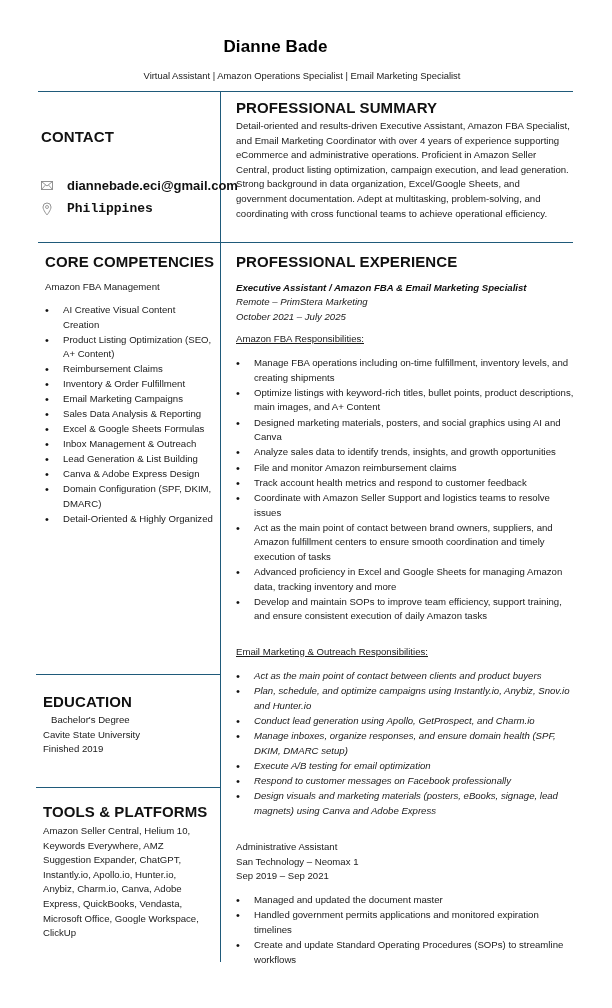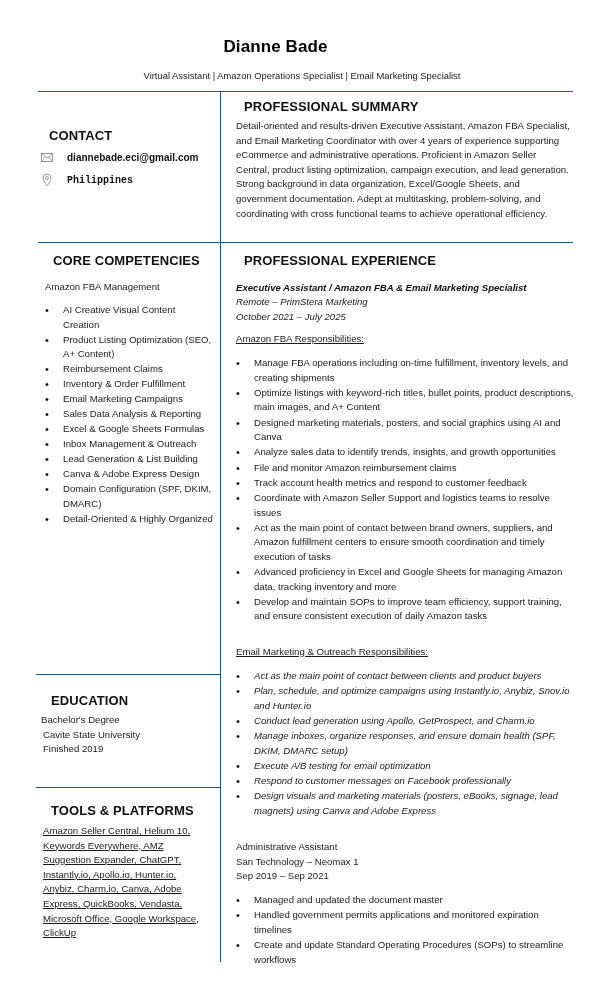--- a/index.html
+++ b/index.html
@@ -11,24 +11,24 @@
   .subtitle { position: absolute; top: 70px; left: 0; width: 604px; text-align: center;
     font-size: 9.4px; color: #1a1a1a; }
 
   .rule { position: absolute; background: #1f5a7a; }
   .h-top { top: 91px; left: 38px; width: 535px; height: 1.3px; }
   .v-mid { top: 91px; left: 220px; width: 1.3px; height: 871px; }
   .h-summary { top: 242px; left: 38px; width: 535px; height: 1.3px; }
   .h-left1 { top: 674px; left: 36px; width: 184px; height: 1.3px; }
   .h-left2 { top: 787px; left: 36px; width: 184px; height: 1.3px; }
 
-  .section-title { position: absolute; font-size: 13px; font-weight: bold; color: #111; letter-spacing: 0.1px; margin-left: 8px; }
+  .section-title { position: absolute; font-size: 15px; font-weight: bold; color: #111; letter-spacing: 0.1px; }
   .body-text { position: absolute; font-size: 9.6px; line-height: 14.6px; color: #1a1a1a; }
 
-  .contact-row { position: absolute; left: 40px; display: flex; align-items: center; font-size: 10px; font-weight: bold; color: #111; }
+  .contact-row { position: absolute; left: 40px; display: flex; align-items: center; font-size: 13px; font-weight: bold; color: #111; margin-top: 28px; }
   .contact-row .icon { width: 14px; height: 14px; margin-right: 13px; display: inline-flex; align-items: center; justify-content: center; }
 
   ul.bullets { list-style: none; position: absolute; }
   ul.bullets li { position: relative; font-size: 9.6px; line-height: 14.6px; color: #1a1a1a; }
   ul.bullets li::before { content: "\2022"; position: absolute; left: -18px; top: 0; font-size: 11px; color: #111; }
 
   .left-bullets { left: 63px; width: 150px; }
   .left-bullets li { margin-bottom: 0.4px; }
   .right-bullets { left: 254px; width: 320px; }
   .right-bullets li { margin-bottom: 0.6px; }
@@ -87,28 +87,28 @@
     <li>Inbox Management &amp; Outreach</li>
     <li>Lead Generation &amp; List Building</li>
     <li>Canva &amp; Adobe Express Design</li>
     <li>Domain Configuration (SPF, DKIM, DMARC)</li>
     <li>Detail-Oriented &amp; Highly Organized</li>
   </ul>
 </section>
 
 <section>
   <div class="section-title" style="left:43px; top:693px;">EDUCATION</div>
-  <div class="body-text" style="left:41px; top:713px;">Bachelor's Degree</div>
+  <div class="body-text" style="left:51px; top:713px;">Bachelor's Degree</div>
   <div class="body-text" style="left:43px; top:728px;">Cavite State University</div>
   <div class="body-text" style="left:43px; top:742px;">Finished 2019</div>
 </section>
 
 <section>
   <div class="section-title" style="left:43px; top:803px;">TOOLS &amp; PLATFORMS</div>
-  <div class="body-text" style="left:43px; top:824px; width:160px;text-decoration:underline;">Amazon Seller Central, Helium 10, Keywords Everywhere, AMZ Suggestion Expander, ChatGPT, Instantly.io, Apollo.io, Hunter.io, Anybiz, Charm.io, Canva, Adobe Express, QuickBooks, Vendasta, Microsoft Office, Google Workspace, ClickUp</div>
+  <div class="body-text" style="left:43px; top:824px; width:160px;">Amazon Seller Central, Helium 10, Keywords Everywhere, AMZ Suggestion Expander, ChatGPT, Instantly.io, Apollo.io, Hunter.io, Anybiz, Charm.io, Canva, Adobe Express, QuickBooks, Vendasta, Microsoft Office, Google Workspace, ClickUp</div>
 </section>
 
 <section>
   <div class="section-title" style="left:236px; top:99px;">PROFESSIONAL SUMMARY</div>
   <div class="body-text" style="left:236px; top:119px; width:334px;">Detail-oriented and results-driven Executive Assistant, Amazon FBA Specialist, and Email Marketing Coordinator with over 4 years of experience supporting eCommerce and administrative operations. Proficient in Amazon Seller Central, product listing optimization, campaign execution, and lead generation. Strong background in data organization, Excel/Google Sheets, and government documentation. Adept at multitasking, problem-solving, and coordinating with cross functional teams to achieve operational efficiency.</div>
 </section>
 
 <section>
   <div class="section-title" style="left:236px; top:253px;">PROFESSIONAL EXPERIENCE</div>
 

